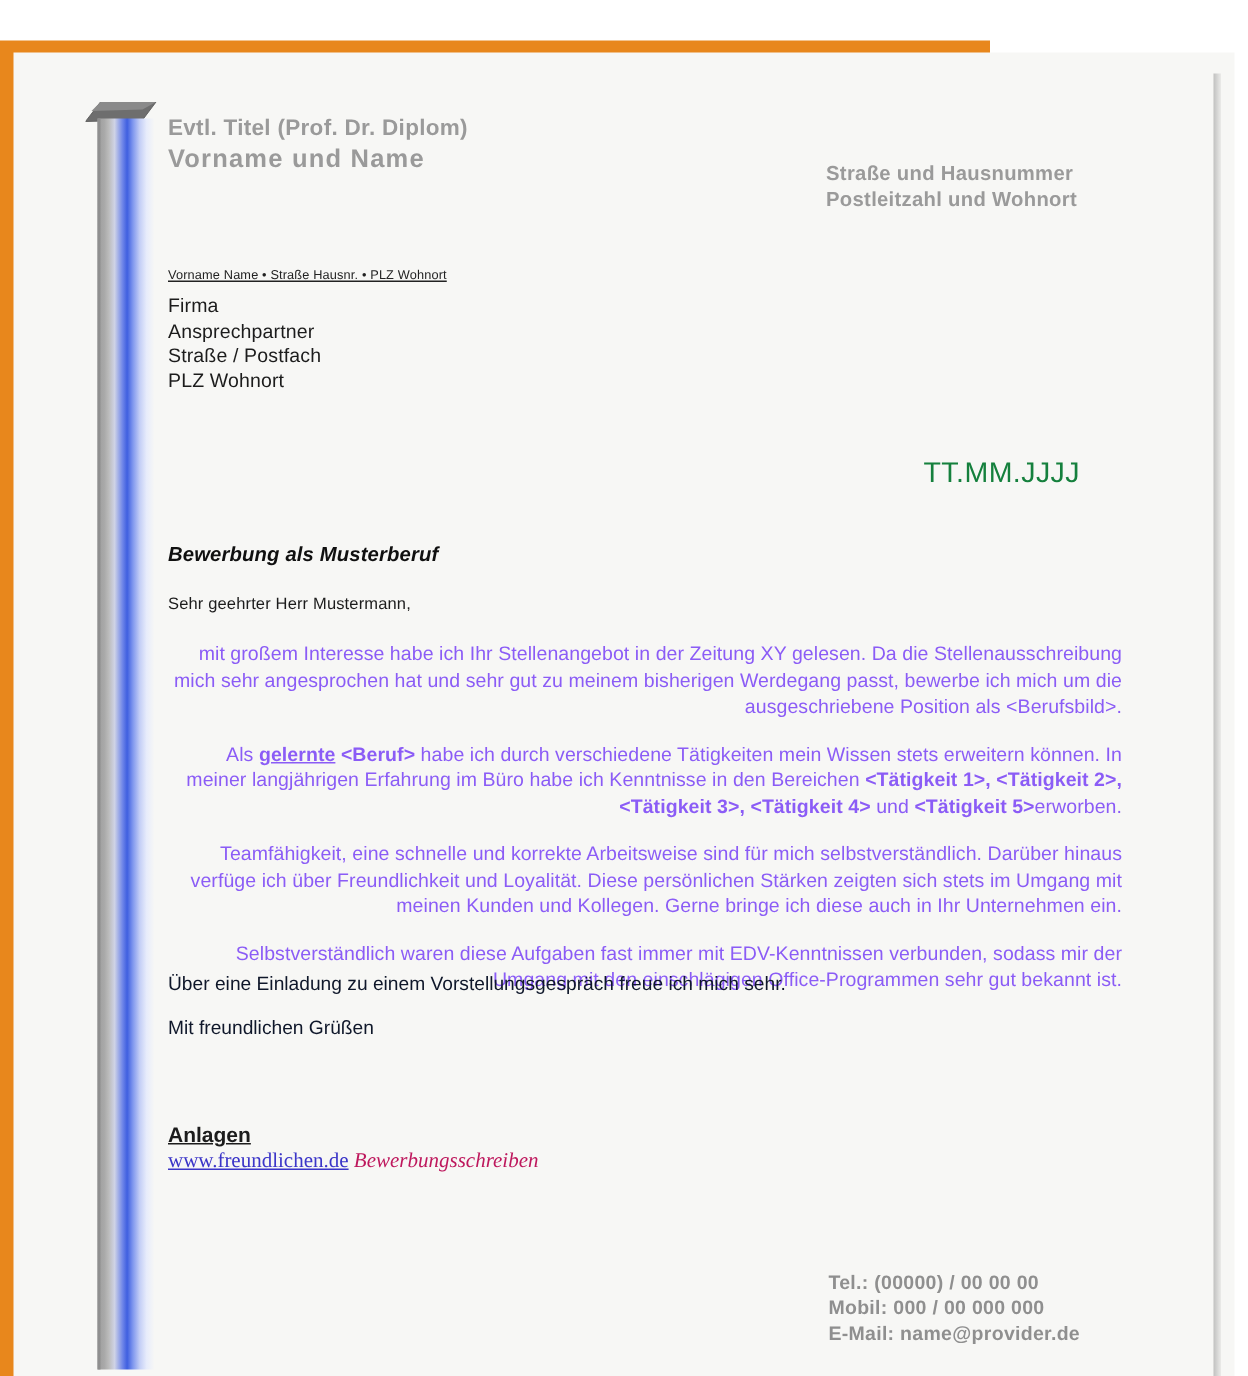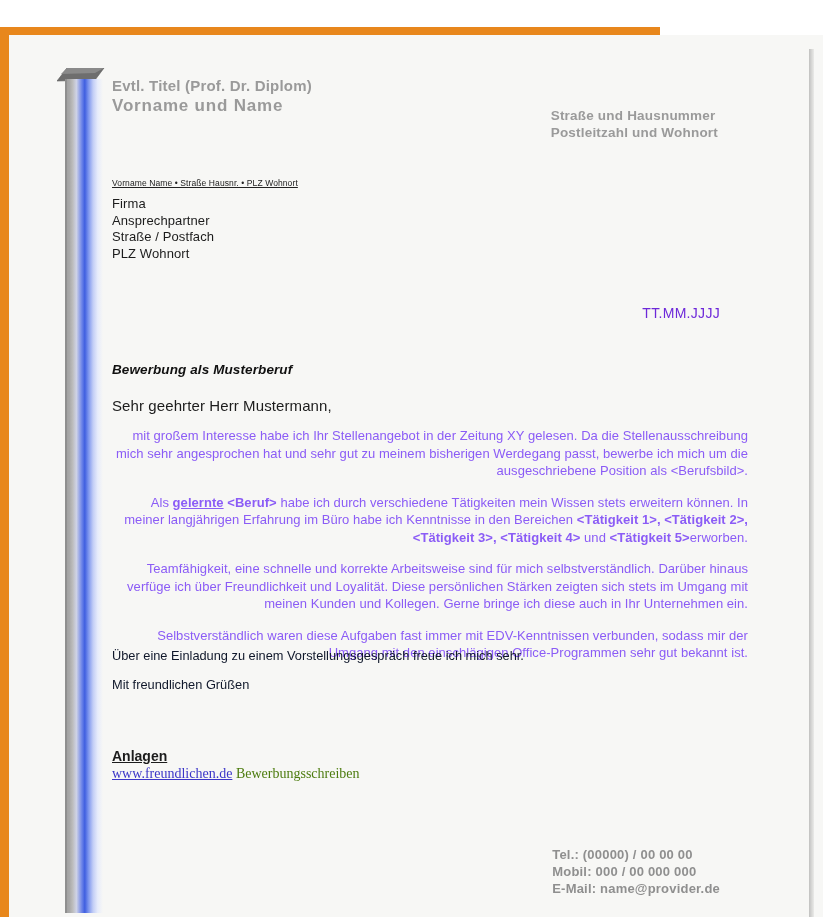--- a/index.html
+++ b/index.html
@@ -126,39 +126,39 @@
     top: 161px;
     font-size: 13px;
     line-height: 16.5px;
     color: #1c1c1c;
     letter-spacing: 0.1px;
   }
 
   .date {
     right: 103px;
     top: 270px;
-    font-size: 14px;
-    color: #6d28d9;
+    font-size: 19px;
+    color: #15803d;
     letter-spacing: 0.3px;
   }
 
   .subject {
     left: 103px;
     top: 327px;
     font-size: 13.5px;
     font-weight: bold;
     font-style: italic;
     color: #101010;
     letter-spacing: 0.1px;
   }
 
   .salutation {
     left: 103px;
     top: 362px;
-    font-size: 15px;
+    font-size: 11px;
     color: #1c1c1c;
     letter-spacing: 0.1px;
   }
 
   #body-paras {
     position: absolute;
     left: 103px;
     top: 392px;
     width: 636px;
   }
@@ -196,21 +196,22 @@
   }
   .attach .link {
     color: #3b35c8;
     text-decoration: underline;
     font-family: "Liberation Serif", serif;
     font-size: 14px;
   }
   .attach .after {
     font-family: "Liberation Serif", serif;
     font-size: 14px;
-    color: #4d7c0f;
+    color: #be185d;
+    font-style: italic;
   }
 
   .footer {
     right: 103px;
     bottom: 38px;
     text-align: left;
     color: #8f8f8f;
     font-weight: bold;
     font-size: 13px;
     line-height: 17px;

